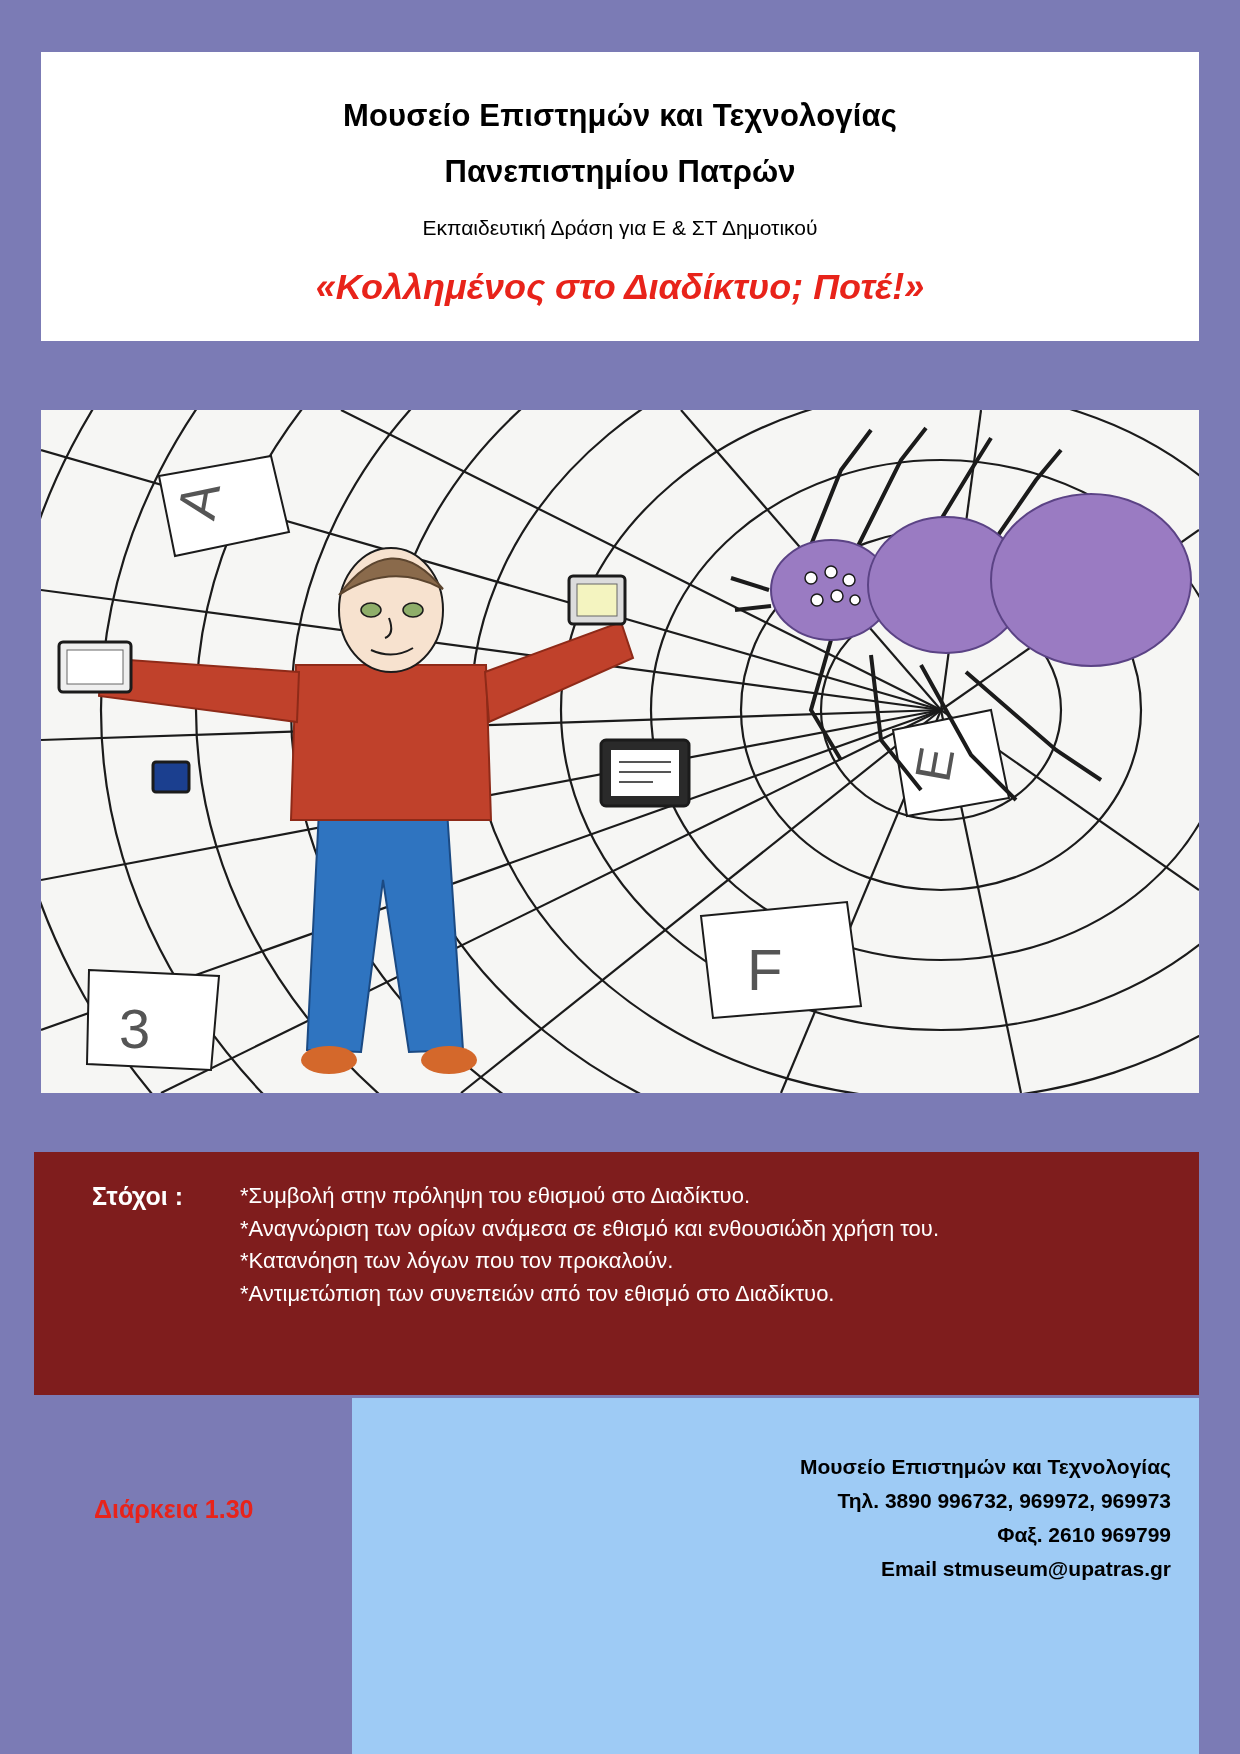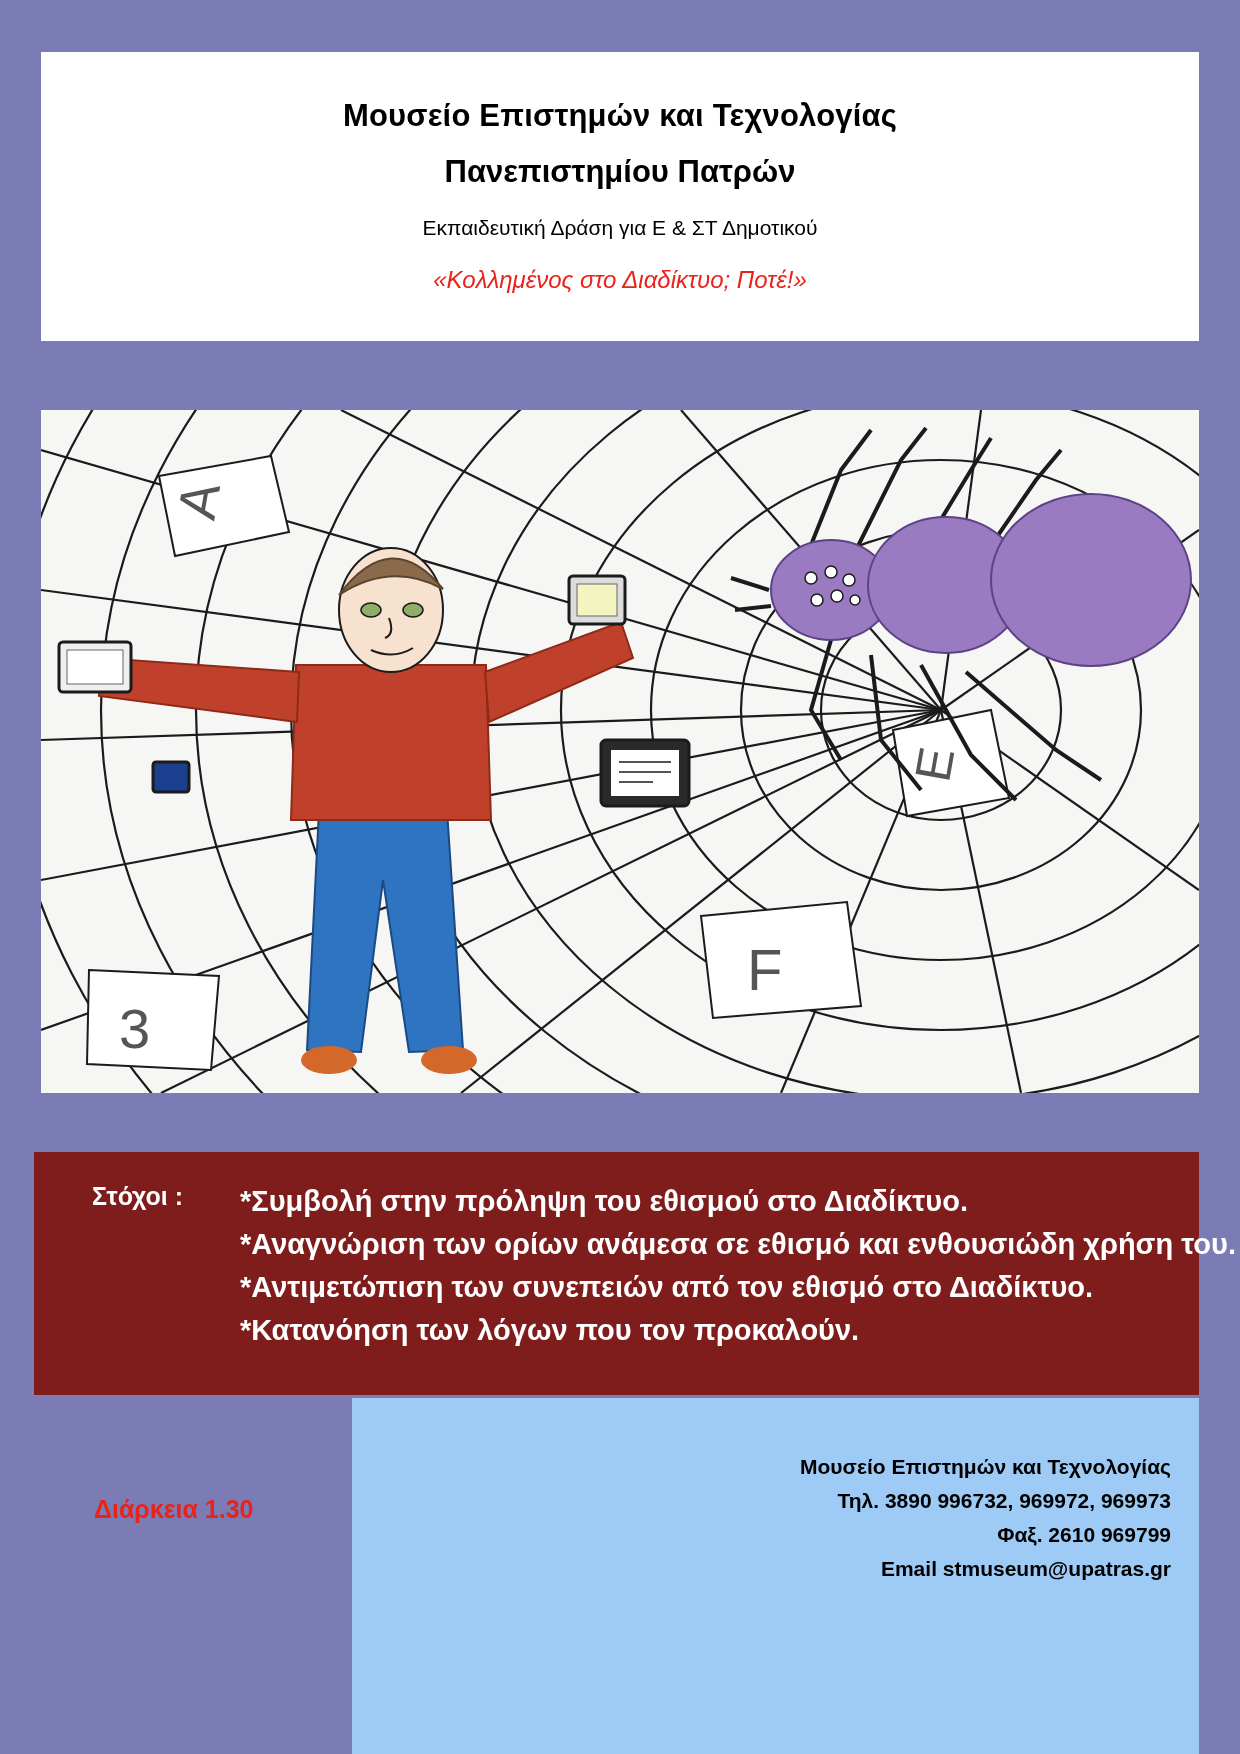--- a/index.html
+++ b/index.html
@@ -42,22 +42,22 @@
     font-weight: bold;
     color: #000000;
     margin-bottom: 26px;
   }
   .subtitle {
     font-size: 21px;
     color: #000000;
     margin-bottom: 26px;
   }
   .main-title {
-    font-size: 24px;
-    font-weight: normal;
+    font-size: 36px;
+    font-weight: bold;
     font-style: italic;
     color: #e8231a;
   }
 
   
   .illustration {
     position: absolute;
     left: 41px;
     top: 410px;
     width: 1158px;
@@ -84,24 +84,23 @@
     font-size: 25px;
     font-weight: bold;
     white-space: nowrap;
     padding-top: 2px;
     padding-left: 28px;
     width: 140px;
     flex: 0 0 auto;
   }
   .goals-list {
     color: #ffffff;
-    font-size: 29px;
+    font-size: 22px;
     line-height: 1.48;
     padding-left: 8px;
-    font-weight: bold;
   }
   .goals-list div { white-space: nowrap; }
 
   
   .contact-panel {
     position: absolute;
     left: 352px;
     top: 1398px;
     width: 847px;
     height: 356px;
@@ -252,22 +251,22 @@
       </g>
     </g>
   </svg>
 </div>
 
 <div class="goals-panel">
   <div class="goals-label">Στόχοι :</div>
   <div class="goals-list">
     <div>*Συμβολή στην πρόληψη του εθισμού στο Διαδίκτυο.</div>
     <div>*Αναγνώριση των ορίων ανάμεσα σε εθισμό και ενθουσιώδη χρήση του.</div>
+    <div>*Κατανόηση των λόγων που τον προκαλούν.</div>
     <div>*Αντιμετώπιση των συνεπειών από τον εθισμό στο Διαδίκτυο.</div>
-    <div>*Κατανόηση των λόγων που τον προκαλούν.</div>
   </div>
 </div>
 
 <div class="contact-panel">
   <div>Μουσείο Επιστημών και Τεχνολογίας</div>
   <div>Τηλ. 3890 996732, 969972, 969973</div>
   <div>Φαξ. 2610 969799</div>
   <div>Email stmuseum@upatras.gr</div>
 </div>
 

